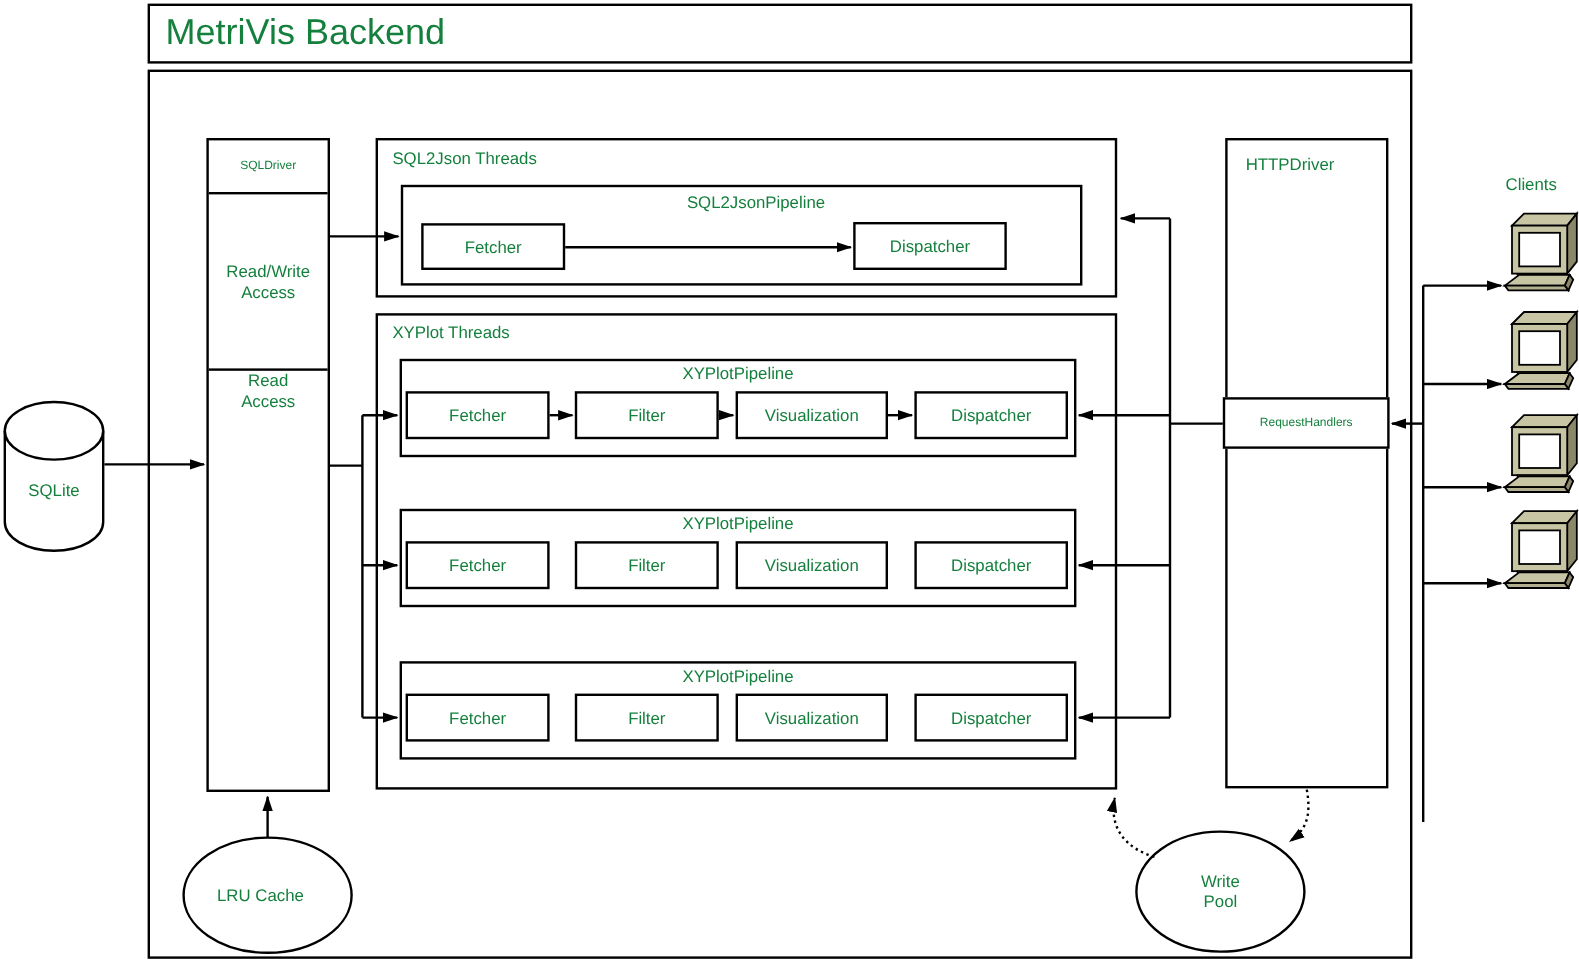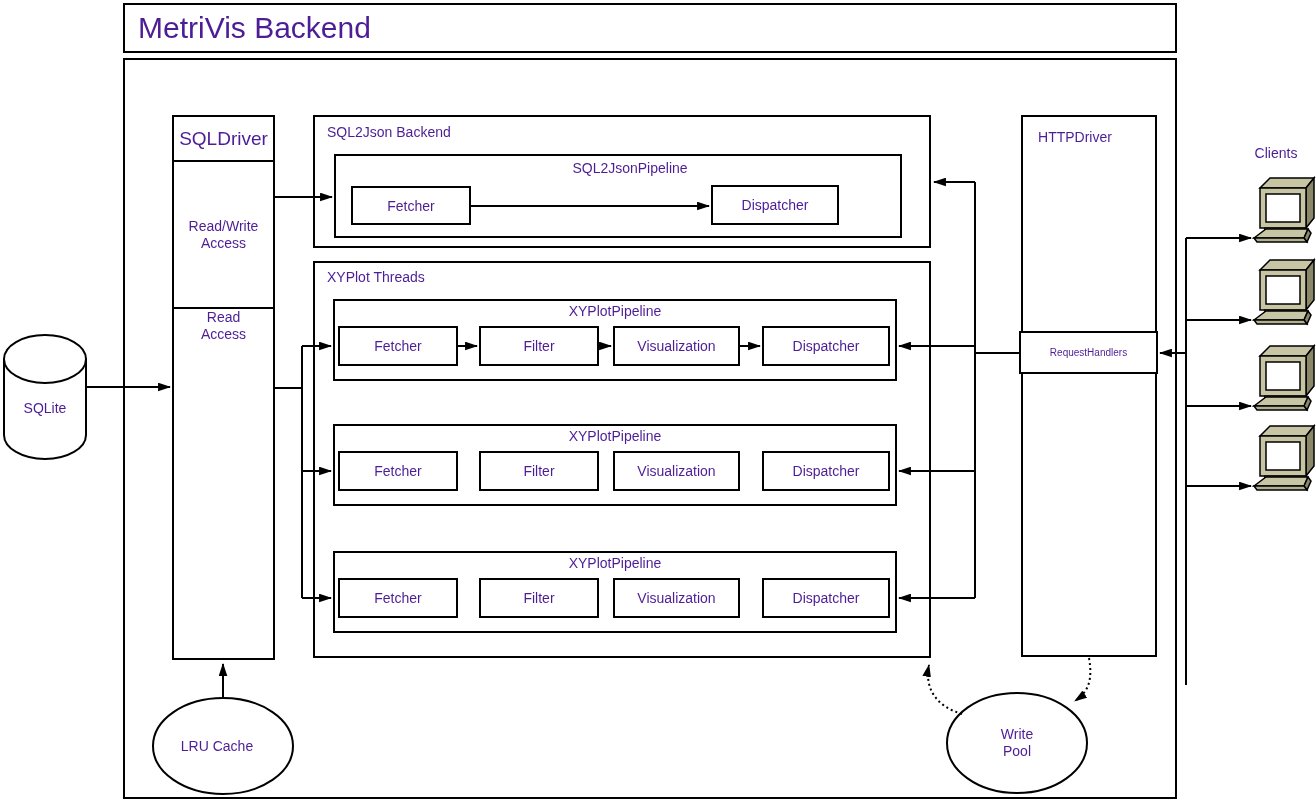--- a/index.html
+++ b/index.html
@@ -1,40 +1,40 @@
 <!DOCTYPE html>
 <html><head>
 <meta charset="utf-8">
 <style>
   html,body{margin:0;padding:0;background:#fff;}
   #canvas{
     position:relative;
     width:1316px;height:804px;
     background:#ffffff;
     font-family:"Liberation Sans", sans-serif;
-    color:#4c1d95;
+    color:#15803d;
     overflow:hidden;
   }
   svg.layer{position:absolute;left:0;top:0;pointer-events:none;}
   #shapes-layer{z-index:0;}
   #lines-layer{z-index:3;}
   .box{position:absolute;border:2px solid #000;box-sizing:border-box;background:transparent;z-index:1;}
   .box.white{background:#fff;}
   .lbl{position:absolute;font-size:14px;line-height:17px;white-space:nowrap;z-index:2;}
   .lbl.center{text-align:center;}
   .flexc{display:flex;align-items:center;justify-content:center;text-align:center;}
   .title-box{
     position:absolute;left:123px;top:3px;width:1054px;height:50px;
     border:2px solid #000;box-sizing:border-box;z-index:1;
     display:flex;align-items:center;
   }
   .title-text{font-size:30px;padding-left:13px;letter-spacing:0px;}
   
   .sqldriver{display:flex;flex-direction:column;}
-  .sqldriver .sec1{height:43px;border-bottom:2px solid #000;display:flex;align-items:center;justify-content:center;font-size:19px;}
+  .sqldriver .sec1{height:43px;border-bottom:2px solid #000;display:flex;align-items:center;justify-content:center;font-size:10px;}
   .sqldriver .sec2{height:145px;border-bottom:2px solid #000;display:flex;align-items:center;justify-content:center;}
   .sqldriver .sec3{flex:1;display:flex;justify-content:center;}
   .sqldriver .wrap{display:block;text-align:center;font-size:14px;line-height:17px;}
   .sqldriver .sec2 .wrap{width:90px;}
   .sqldriver .sec3 .wrap{width:58px;}
   .stage{position:absolute;border:2px solid #000;box-sizing:border-box;background:#fff;z-index:2;
          display:flex;align-items:center;justify-content:center;font-size:14px;}
   .pipe-lbl{position:absolute;text-align:center;font-size:14px;z-index:2;}
   .ellipse-lbl{position:absolute;z-index:2;display:flex;align-items:center;justify-content:center;
                text-align:center;font-size:14px;line-height:17px;}
@@ -93,21 +93,21 @@
     <div class="sec1">SQLDriver</div>
     <div class="sec2">
       <span class="wrap">Read/Write Access</span>
     </div>
     <div class="sec3">
       <span class="wrap">Read Access</span>
     </div>
   </div>
 
   <div class="box" style="left:313px;top:115px;width:618px;height:133px;"></div>
-  <div class="lbl" style="left:327px;top:124px;">SQL2Json Backend</div>
+  <div class="lbl" style="left:327px;top:124px;">SQL2Json Threads</div>
 
   <div class="box" style="left:334px;top:154px;width:568px;height:84px;"></div>
   <div class="pipe-lbl" style="left:334px;top:160px;width:568px;padding-left:12px;">SQL2JsonPipeline</div>
   <div class="stage" style="left:351px;top:186px;width:120px;height:39px;">Fetcher</div>
   <div class="stage" style="left:711px;top:185px;width:128px;height:40px;">Dispatcher</div>
 
   <div class="box" style="left:313px;top:261px;width:618px;height:397px;"></div>
   <div class="lbl" style="left:327px;top:269px;">XYPlot Threads</div>
 
   <div class="box" style="left:333px;top:299px;width:564px;height:82px;"></div>

